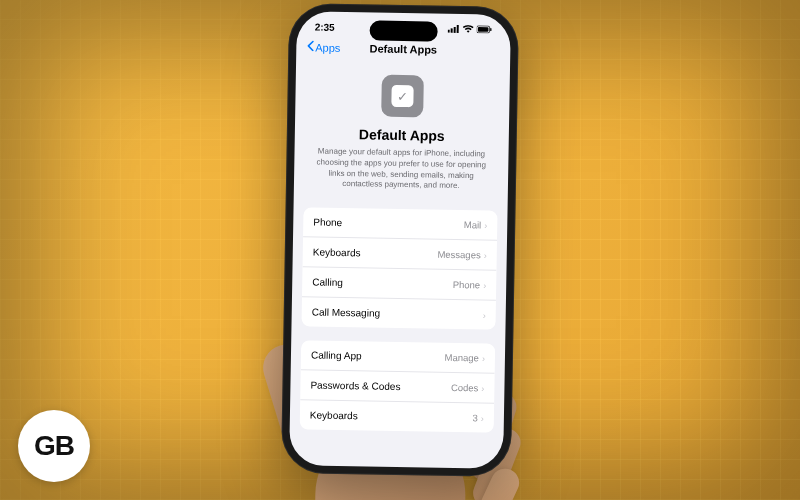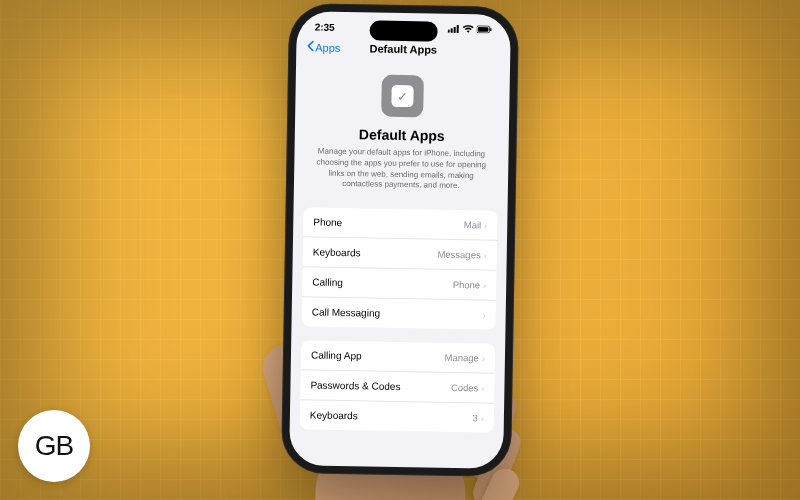--- a/index.html
+++ b/index.html
@@ -25,21 +25,21 @@
       position: absolute;
       bottom: 18px;
       left: 18px;
       width: 72px;
       height: 72px;
       background: #fff;
       border-radius: 50%;
       display: flex;
       align-items: center;
       justify-content: center;
-      font-weight: 400;
+      font-weight: 700;
       font-size: 28px;
       color: #111;
       letter-spacing: -1px;
       box-shadow: 0 2px 8px rgba(0,0,0,0.2);
     }
     .phone-wrap {
       position: absolute;
       left: 50%;
       top: 48%;
       transform: translate(-50%, -50%) rotate(1deg);

